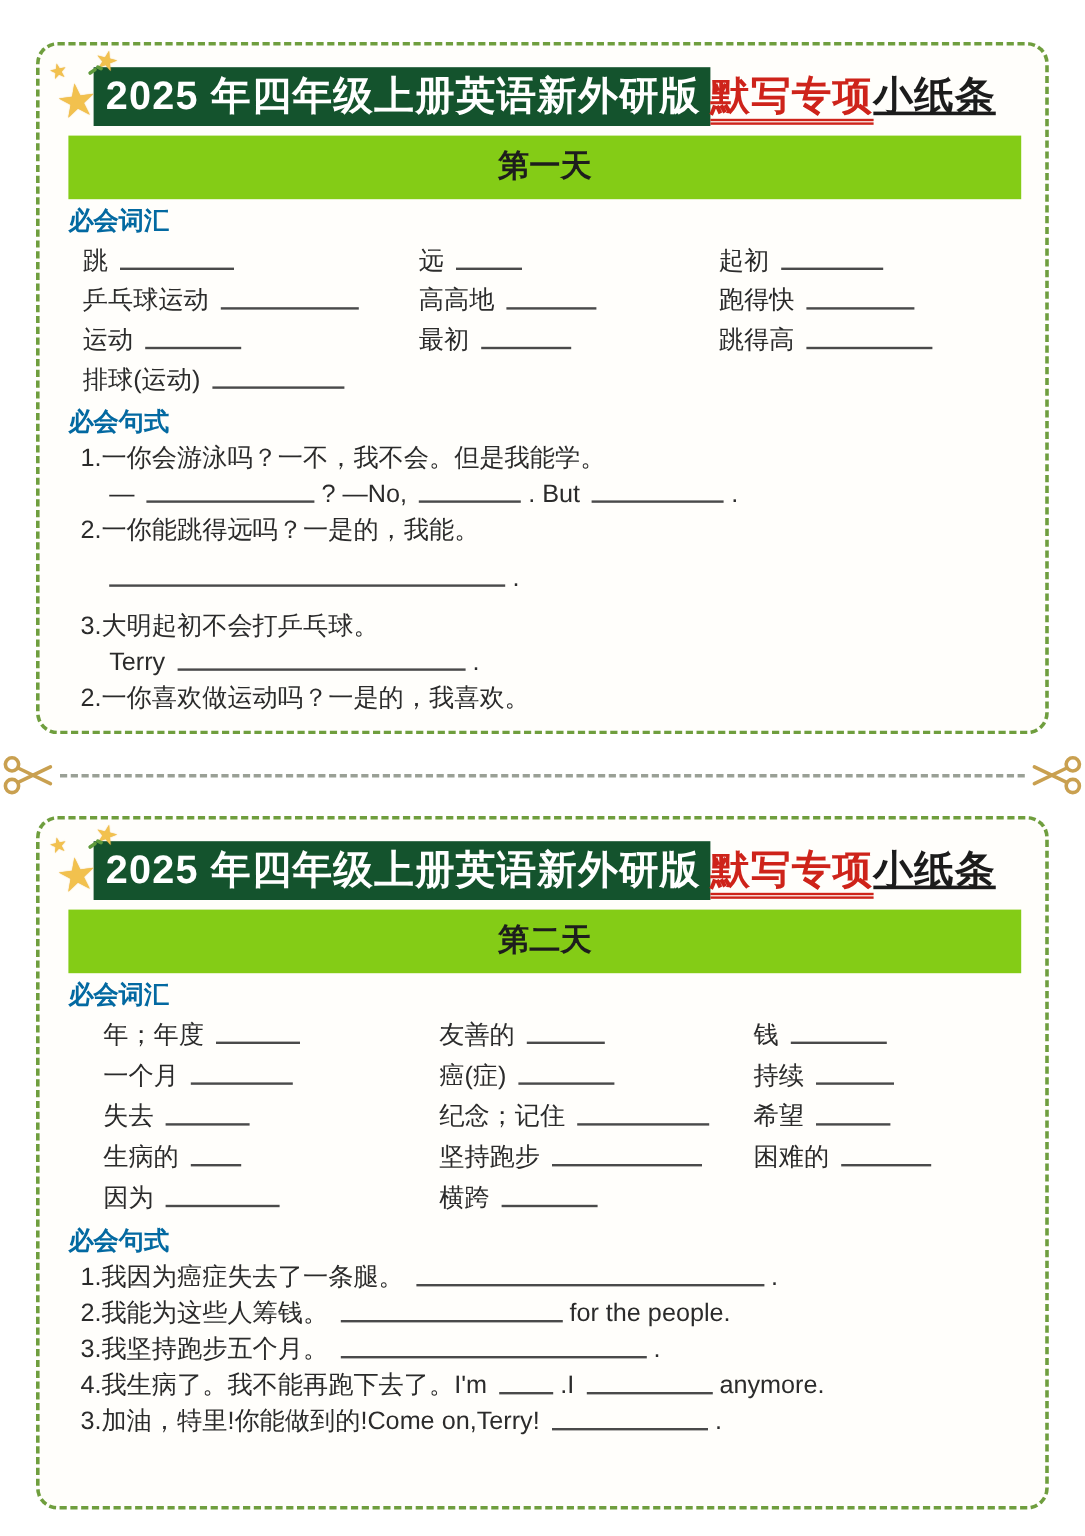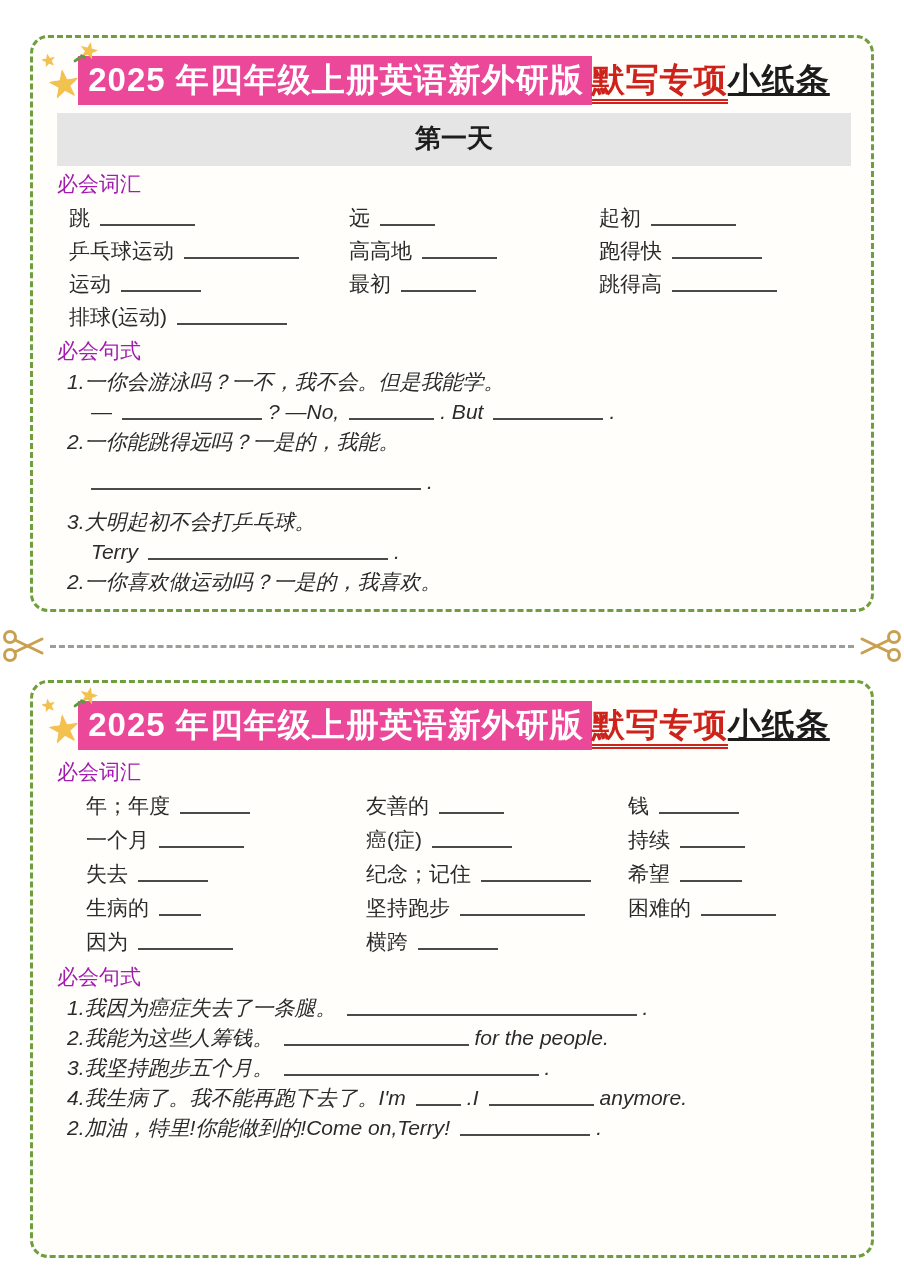--- a/index.html
+++ b/index.html
@@ -38,37 +38,37 @@
 
   .title {
     margin: 8px 0 10px;
     text-align: center;
     font-size: 33px;
     font-weight: bold;
     letter-spacing: 1px;
     white-space: nowrap;
     line-height: 1.35;
   }
-  .tg { background:#ec4899; color:#ffffff; padding: 5px 8px 7px 10px; }
+  .tg { background:#14532d; color:#ffffff; padding: 5px 8px 7px 10px; }
   .tr { color:#ce231a; border-bottom: 5px double #ce231a; padding-bottom: 1px; }
   .tb { color:#1c1c1c;text-decoration:underline; }
 
   .band {
-    background:#e5e5e5;
+    background:#84cc16;
     text-align:center;
     font-size:26px;
     font-weight:bold;
     color:#1d1d1d;
     padding: 8px 0 10px;
     margin: 0 0 4px;
   }
 
   .gold {
-    color:#a21caf;
-    font-weight:normal;
+    color:#0369a1;
+    font-weight:bold;
     font-size:21px;
     margin: 4px 0 3px;
   }
 
   .vgrid { display:grid; padding-left: 12px; }
   .day1 .vgrid { grid-template-columns: 280px 250px 1fr; }
   .day2 .vgrid { grid-template-columns: 280px 262px 1fr; }
   .vcell { line-height: 33px; white-space: nowrap; font-size: 21px; }
   .day2 .vcell { line-height: 34px; margin-left: 17px; }
   .vcell.span3 { grid-column: 1 / -1; }
@@ -76,21 +76,21 @@
   .blank {
     display:inline-block;
     border-bottom: 2px solid #4a4a4a;
     height: 17px;
     margin-left: 10px;
     margin-right: 6px;
     vertical-align: -1px;
   }
 
   .sent { padding-left: 10px; }
-  .sent p { margin: 2px 0; font-size: 21px; line-height: 28px; white-space: nowrap; font-style: italic; }
+  .sent p { margin: 2px 0; font-size: 21px; line-height: 28px; white-space: nowrap; }
   .sent p.indent { padding-left: 24px; }
   .sent p.gap { margin-top: 12px; }
 
   .cutline {
     display:flex;
     align-items:center;
     height: 68px;
     padding: 0 2px;
   }
   .cutline .line { flex:1; border-top: 3px dashed #9aa096; margin: 0 4px; }
@@ -172,20 +172,21 @@
       <span class="star s2">★</span>
       <span class="star s3">★</span>
       <span class="sprig">
           <i class="a"></i>
           <i class="b"></i>
         </span>
     </div>
 
     <h1 class="title"><span class="tg">2025 年四年级上册英语新外研版</span><span class="tr">默写专项</span><span class="tb">小纸条</span></h1>
 
+    <div class="band">第二天</div>
 
     <div class="gold">必会词汇</div>
 
     <div class="vgrid">
       <div class="vcell"><span>年；年度</span><span class="blank" style="width:70px"></span></div>
       <div class="vcell"><span>友善的</span><span class="blank" style="width:65px"></span></div>
       <div class="vcell"><span>钱</span><span class="blank" style="width:80px"></span></div>
       <div class="vcell"><span>一个月</span><span class="blank" style="width:85px"></span></div>
       <div class="vcell"><span>癌(症)</span><span class="blank" style="width:80px"></span></div>
       <div class="vcell"><span>持续</span><span class="blank" style="width:65px"></span></div>
@@ -200,17 +201,17 @@
       <div class="vcell"></div>
     </div>
 
     <div class="gold">必会句式</div>
 
     <div class="sent">
       <p><span>1.我因为癌症失去了一条腿。</span><span class="blank" style="width:290px"></span><span>.</span></p>
       <p><span>2.我能为这些人筹钱。</span><span class="blank" style="width:185px"></span><span>for the people.</span></p>
       <p><span>3.我坚持跑步五个月。</span><span class="blank" style="width:255px"></span><span>.</span></p>
       <p><span>4.我生病了。我不能再跑下去了。I'm</span><span class="blank" style="width:45px"></span><span>.I</span><span class="blank" style="width:105px"></span><span>anymore.</span></p>
-      <p><span>2.加油，特里!你能做到的!Come on,Terry!</span><span class="blank" style="width:130px"></span><span>.</span></p>
+      <p><span>3.加油，特里!你能做到的!Come on,Terry!</span><span class="blank" style="width:130px"></span><span>.</span></p>
     </div>
   </section>
 
 </div>
 
 </body></html>

